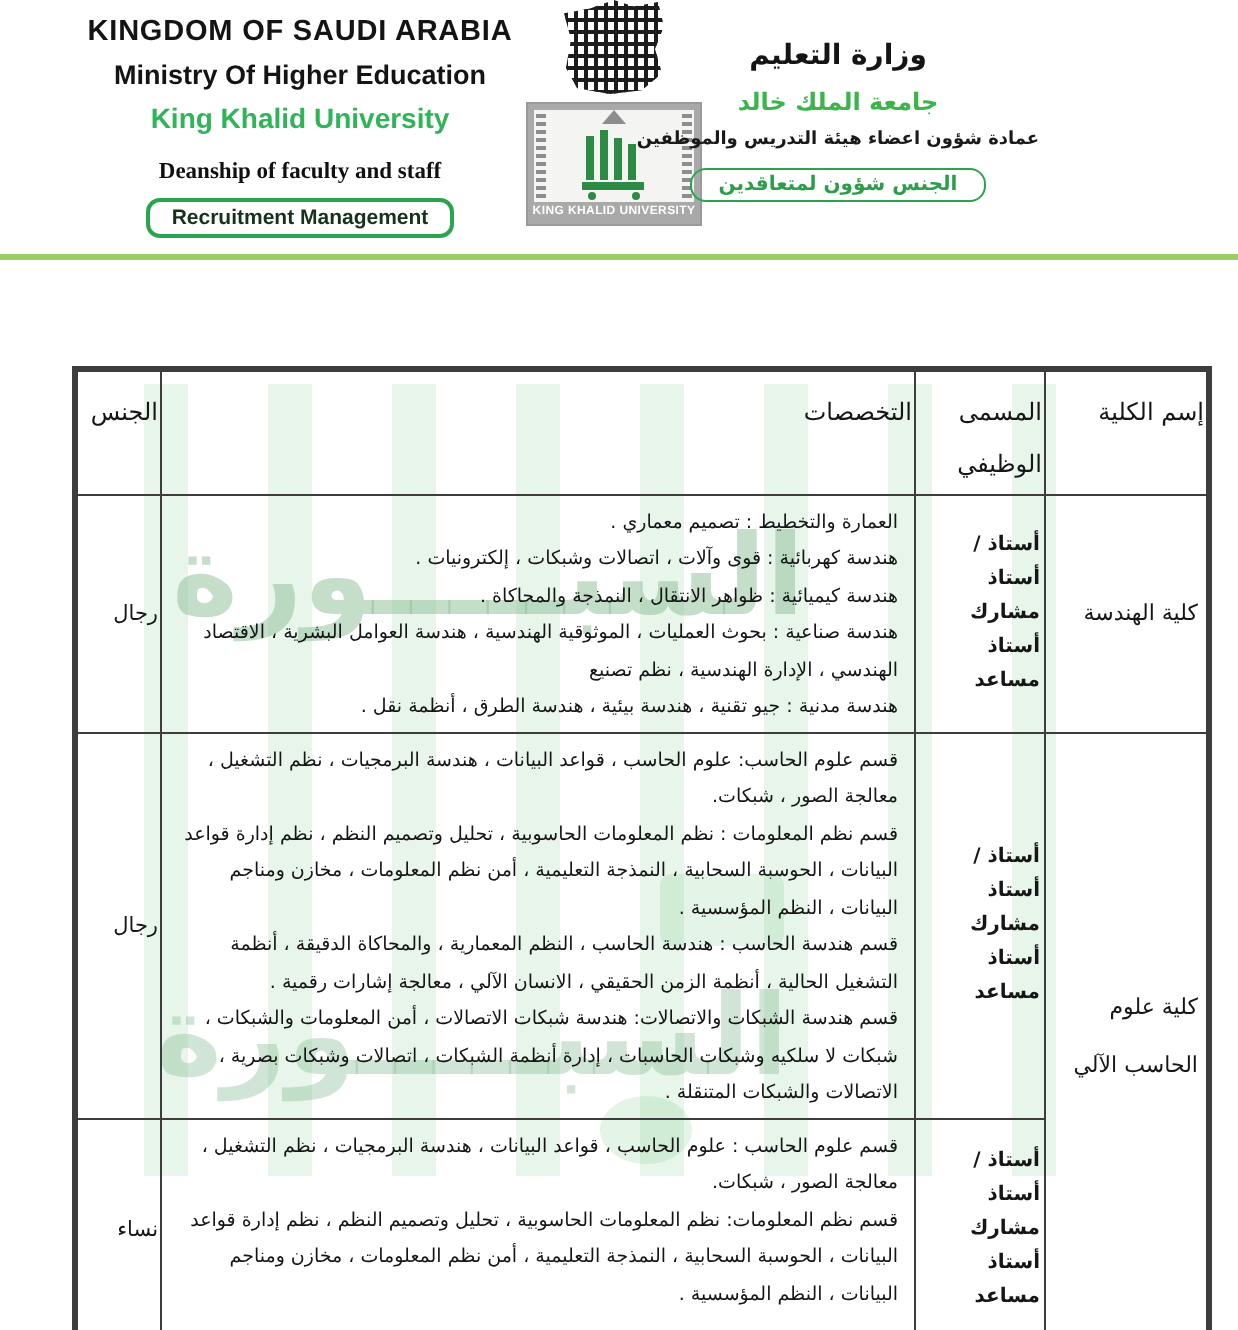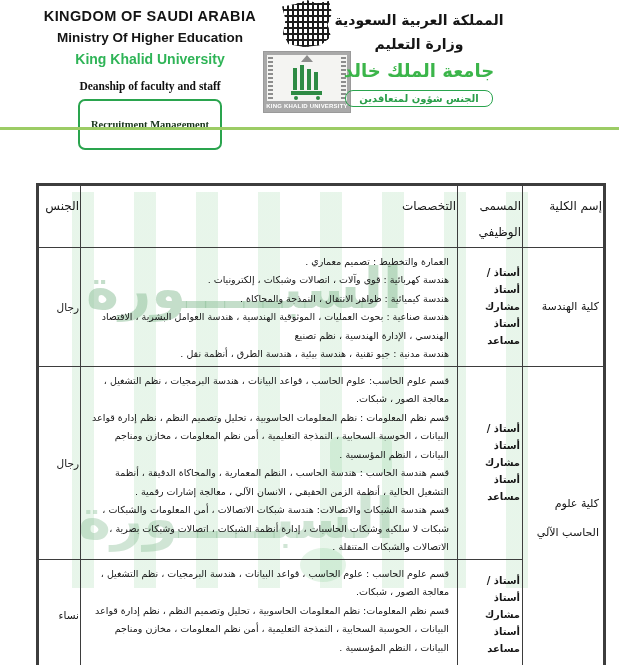--- a/index.html
+++ b/index.html
@@ -10,26 +10,26 @@
 
   
   .header { position:absolute; top:0; left:0; width:555px; height:127px; }
 
   .header-left { position:absolute; left:16px; top:8px; width:268px; text-align:center; }
   .hl1 { font-family:"Liberation Sans", sans-serif; font-weight:bold; font-size:14.5px; letter-spacing:.4px; color:#141414; }
   .hl2 { font-family:"Liberation Sans", sans-serif; font-weight:bold; font-size:13.5px; margin-top:6px; color:#141414; }
   .hl3 { font-family:"Liberation Sans", sans-serif; font-weight:bold; font-size:14px; margin-top:6px; color:#2fb457; }
   .hl4 { font-family:"Liberation Serif", serif; font-weight:bold; font-size:11.5px; margin-top:13px; color:#101010; }
   .badge-en { display:inline-block; margin-top:7px; border:2px solid #2aa44e; border-radius:7px;
-              padding:18px 11px; font-family:Liberation Serif, serif; font-weight:bold; font-size:10.5px; color:#16321a; }
+              padding:2px 11px; font-family:Liberation Sans, sans-serif; font-weight:bold; font-size:10.5px; color:#16321a; }
 
   .header-right { position:absolute; right:8px; top:12px; width:256px; text-align:center; direction:rtl; }
   .hr1 { font-weight:bold; font-size:14px; color:#151515; }
   .hr2 { font-weight:bold; font-size:14px; margin-top:8px; color:#151515; }
-  .hr3 { font-weight:bold; font-size:18px; margin-top:8px; color:#3bb54a; }
+  .hr3 { font-weight:bold; font-size:12px; margin-top:8px; color:#3bb54a; }
   .hr4 { font-weight:bold; font-size:9px; margin-top:7px; color:#1a1a1a; }
   .badge-ar { display:inline-block; margin-top:9px; border:1.5px solid #2aa44e; border-radius:8px;
               padding:2px 13px; font-weight:bold; font-size:10px; color:#2a9e4a; }
 
   
   .logo-center { position:absolute; left:255px; top:0; width:104px; text-align:center; }
   .emblem { width:50px; height:47px; margin:0 auto;
     background:
       repeating-linear-gradient(90deg, #1c1c1c 0 2px, transparent 2px 5px),
       repeating-linear-gradient(0deg, #1c1c1c 0 2px, transparent 2px 6px);
@@ -111,23 +111,23 @@
             <circle cx="11" cy="34" r="2"></circle>
             <circle cx="33" cy="34" r="2"></circle>
           </g>
         </svg>
       </div>
       <div class="logo-caption">KING KHALID UNIVERSITY</div>
     </div>
   </div>
 
   <div class="header-right">
-    <div class="hr1">المملكة العربية السعودية</div>
     <div class="hr2">وزارة التعليم</div>
     <div class="hr3">جامعة الملك خالد</div>
+    <div class="hr4">عمادة شؤون اعضاء هيئة التدريس والموظفين</div>
     <div><span class="badge-ar">الجنس شؤون لمتعاقدين</span></div>
   </div>
 
 </div>
 
 <div class="divider"></div>
 
 <div class="table-wrap">
   <table class="doc">
     <colgroup>

